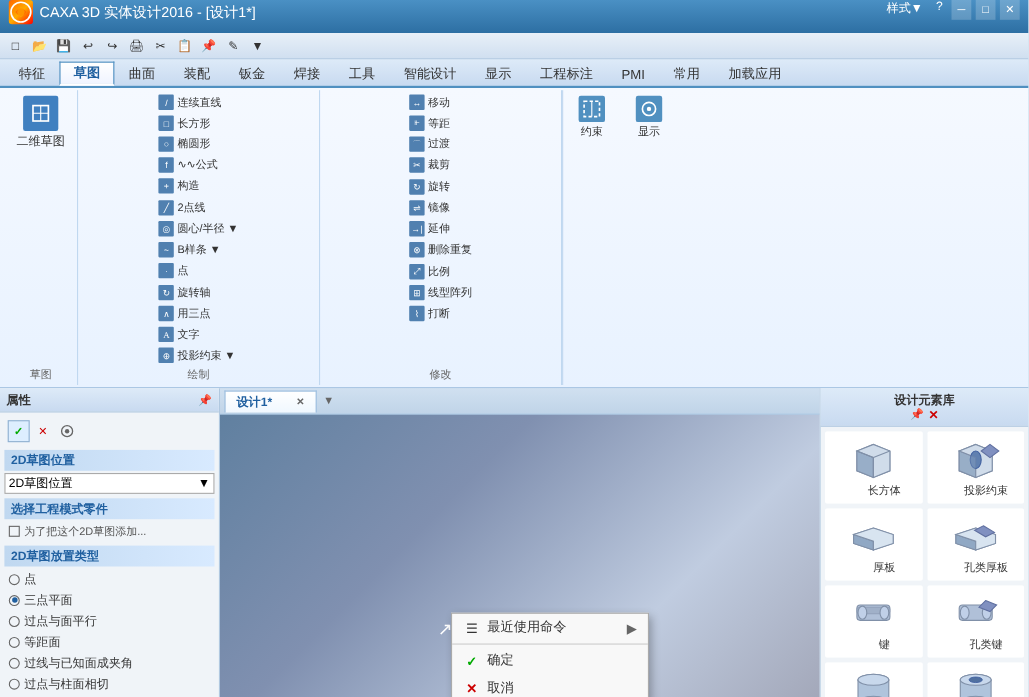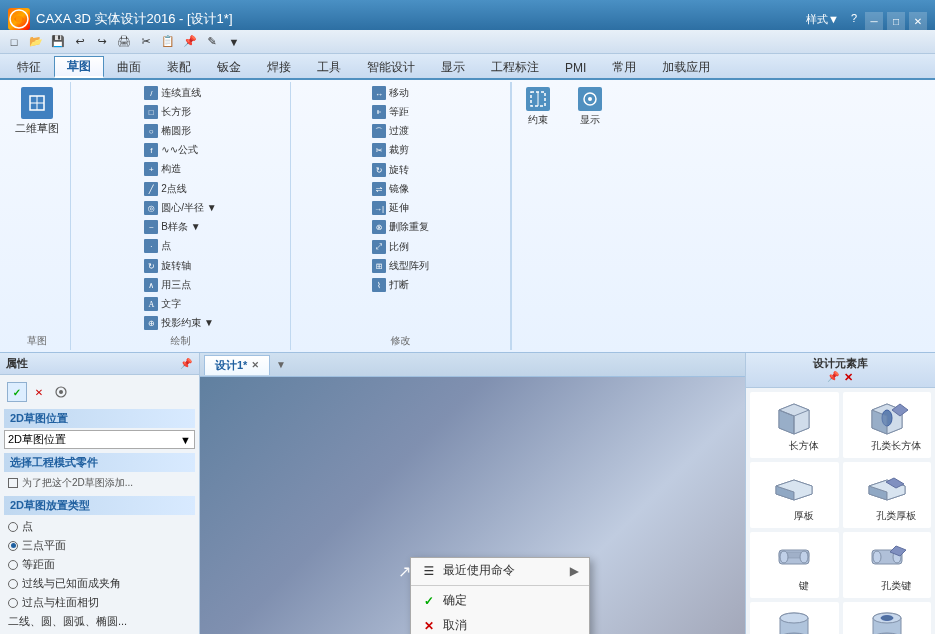--- a/index.html
+++ b/index.html
@@ -3,21 +3,21 @@
   <meta charset="utf-8">
   <style>
     * { margin: 0; padding: 0; box-sizing: border-box; }
     body { width: 935px; height: 634px; font-family: 'Microsoft YaHei', SimSun, Arial, sans-serif; font-size: 12px; overflow: hidden; background: #d4e3f0; }
 
     
     .title-bar {
       background: linear-gradient(to bottom, #4a90c4, #2d6fa3);
       height: 30px;
       display: flex;
-      align-items: flex-end;
+      align-items: flex-start;
       justify-content: space-between;
       padding: 0 8px;
       color: white;
       font-size: 13px;
     }
     .title-bar-left { display: flex; align-items: center; gap: 6px; }
     .title-bar-logo {
       width: 22px; height: 22px;
       background: linear-gradient(135deg, #ff6600, #ffaa00, #ff0000);
       border-radius: 3px;
@@ -252,21 +252,21 @@
     }
     .tab-item {
       padding: 2px 10px;
       font-size: 11px;
       cursor: pointer;
       border: 1px solid #a0c0e0;
       border-bottom: none;
       background: linear-gradient(to bottom, #e8f2ff, #d8eaff);
       margin-right: 2px;
       height: 20px;
-      display: flex; align-items: center;
+      display: flex; align-items: center; gap: 18px;
     }
     .tab-item.active {
       background: linear-gradient(to bottom, #ffffff, #f0f8ff);
       font-weight: bold;
       color: #2060a0;
     }
     .tab-close { margin-left: 4px; font-size: 9px; cursor: pointer; color: #666; }
     .tab-arrow { font-size: 10px; color: #666; cursor: pointer; margin-left: 4px; }
 
     
@@ -627,20 +627,24 @@
       <div class="prop-item">
         <span class="radio-dot"></span>
         <span>点</span>
       </div>
       <div class="prop-item">
         <span class="radio-dot checked"></span>
         <span>三点平面</span>
       </div>
       <div class="prop-item">
         <span class="radio-dot"></span>
+        <span>过点与面平行</span>
+      </div>
+      <div class="prop-item">
+        <span class="radio-dot"></span>
         <span>等距面</span>
       </div>
       <div class="prop-item">
         <span class="radio-dot"></span>
         <span>过线与已知面成夹角</span>
       </div>
       <div class="prop-item">
         <span class="radio-dot"></span>
         <span>过点与柱面相切</span>
       </div>
@@ -716,21 +720,21 @@
           <svg width="46" height="38" viewBox="0 0 46 38">
             <polygon points="8,30 8,12 23,6 38,12 38,30 23,36" fill="#b8c8e0" stroke="#8090a8" stroke-width="1"></polygon>
             <polygon points="8,12 23,18 23,36 8,30" fill="#98aec8" stroke="#8090a8" stroke-width="1"></polygon>
             <polygon points="23,6 38,12 38,30 23,36 23,18 8,12" fill="#d0dcea" stroke="#8090a8" stroke-width="1"></polygon>
             <ellipse cx="23" cy="20" rx="5" ry="8" fill="#6080b0" stroke="#4060a0" stroke-width="1"></ellipse>
             <polygon points="8,12 23,18 23,36 8,30" fill="#98aec8" stroke="#8090a8" stroke-width="1" opacity="0.3"></polygon>
 
             <polygon points="34,8 42,14 34,20 26,14" fill="#8090c0" stroke="#6070a0" stroke-width="1" transform="translate(2,-2)"></polygon>
           </svg>
         </div>
-        <span class="design-label">孔类长方体</span>
+        <span class="design-label">投影约束</span>
       </div>
 
       <div class="design-item">
         <div class="design-icon">
           <svg width="46" height="38" viewBox="0 0 46 38">
             <polygon points="5,26 5,18 23,12 41,18 41,26 23,32" fill="#c0cfe0" stroke="#8090a8" stroke-width="1"></polygon>
             <polygon points="5,18 23,24 23,32 5,26" fill="#90a8c4" stroke="#8090a8" stroke-width="1"></polygon>
             <polygon points="23,12 41,18 41,26 23,32 23,24 5,18" fill="#d8e4f0" stroke="#8090a8" stroke-width="1"></polygon>
           </svg>
         </div>

